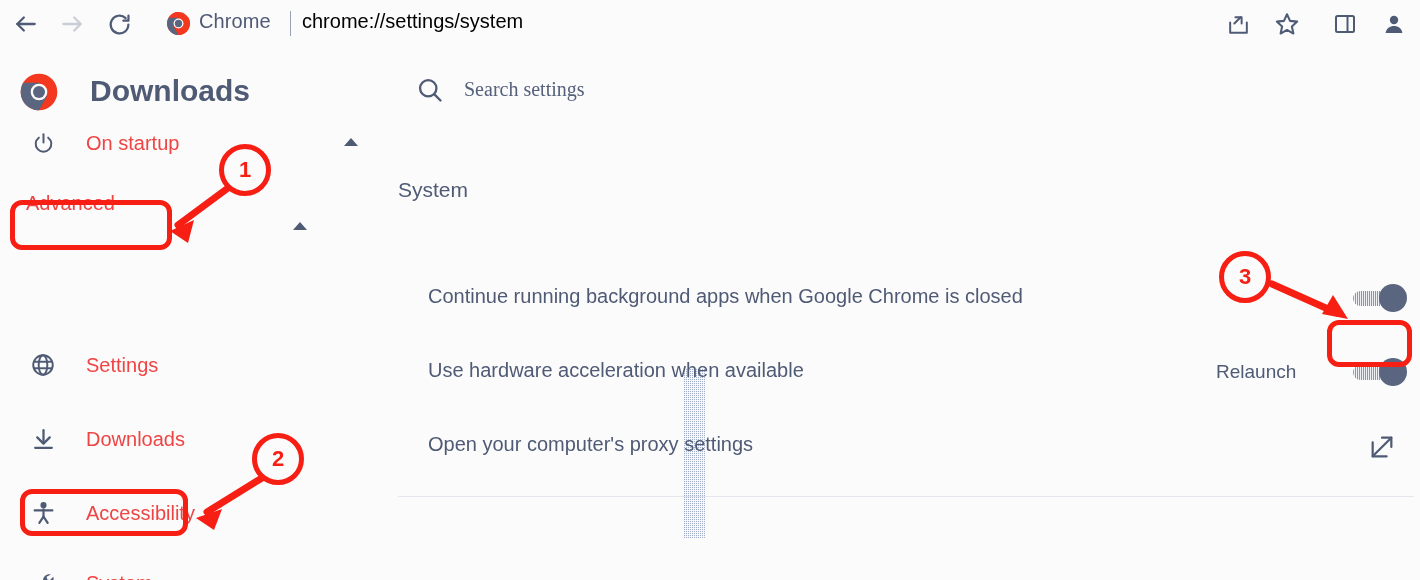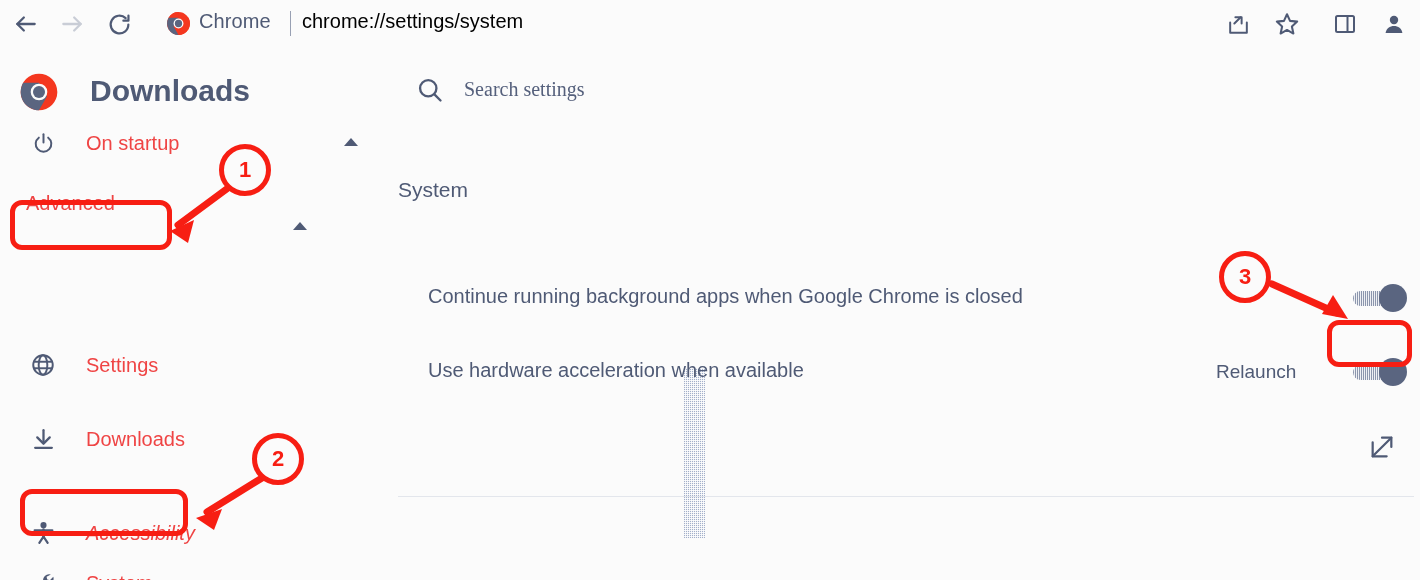--- a/index.html
+++ b/index.html
@@ -208,21 +208,21 @@
         <span class="side-ico">
           <svg width="25" height="25" viewBox="0 0 24 24" fill="none" stroke="#4f5a75" stroke-width="2.2" stroke-linecap="round" stroke-linejoin="round">
             <line x1="12" y1="3" x2="12" y2="14"></line>
               <polyline points="6,10 12,16 18,10"></polyline>
               <line x1="4" y1="20" x2="20" y2="20"></line>
           </svg>
         </span>
         <span class="side-lbl">Downloads</span>
       </div>
 
-      <div class="side-item" style="top:390px;font-style:italic;">
+      <div class="side-item" style="top:370px;">
         <span class="side-ico">
           <svg width="25" height="25" viewBox="0 0 24 24" fill="none" stroke="#4f5a75" stroke-width="2.1" stroke-linecap="round">
             <circle cx="12" cy="4" r="1.9" fill="#4f5a75"></circle>
             <line x1="3.5" y1="9" x2="20.5" y2="9"></line>
               <line x1="12" y1="8" x2="12" y2="16"></line>
             <line x1="12" y1="15" x2="8" y2="21"></line>
               <line x1="12" y1="15" x2="16" y2="21"></line>
           </svg>
         </span>
         <span class="side-lbl">Accessibility</span>
@@ -257,20 +257,21 @@
       <div class="row" style="top:219px;">
         <div class="row-lbl">Use hardware acceleration when available</div>
         <div class="row-sub" style="left:818px;">Relaunch</div>
         <div class="toggle" style="left:955px; top:21px;">
           <div class="tg-track"></div>
           <div class="tg-knob"></div>
         </div>
       </div>
 
       <div class="row" style="top:293px;">
+        <div class="row-lbl">Open your computer's proxy settings</div>
         <span class="ext-ico" style="left:970px; top:22px;">
           <svg width="28" height="28" viewBox="0 0 24 24" fill="none" stroke="#4f5a75" stroke-width="1.9" stroke-linecap="round" stroke-linejoin="round">
             <polyline points="4,8 4,20 16,20"></polyline>
               <path d="M4 20 L20 4"></path>
               <polyline points="12,4 20,4 20,12"></polyline>
           </svg>
         </span>
       </div>
 
       <div class="divider"></div>

